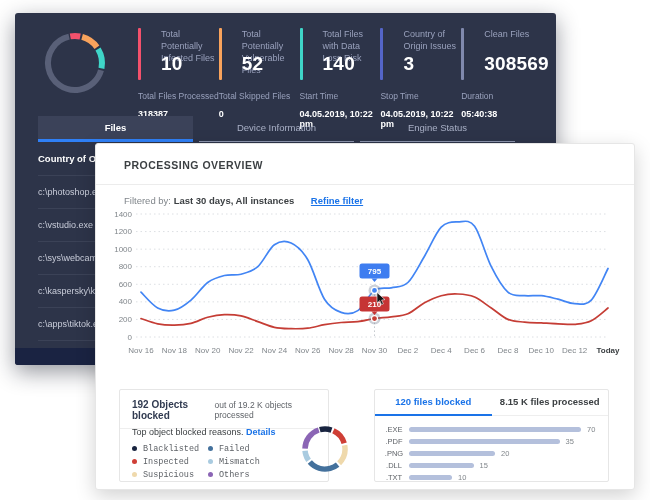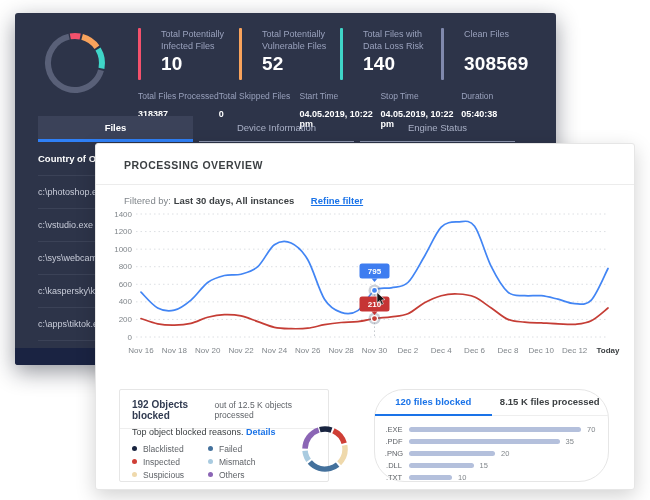--- a/index.html
+++ b/index.html
@@ -42,29 +42,29 @@
   .cl-item{display:flex;align-items:center;font-size:9px;color:#5f6368;}
   .cl-dash{width:9px;height:2.5px;border-radius:1px;margin-right:5px;}
   #main-chart{position:absolute;left:0;top:58px;}
   .ax{font-size:8px;fill:#80868b;font-family:"Liberation Sans",sans-serif;}
   .axb{font-weight:700;fill:#3c4043;}
   .tip{font-size:8px;font-weight:700;fill:#ffffff;font-family:"Liberation Sans",sans-serif;}
   
   .mini-card{position:absolute;top:245px;height:93px;border:1px solid #e6e6e6;border-radius:2px;
     background:#fff;box-sizing:border-box;}
   .card-blocked{left:23px;width:210px;}
-  .card-files{left:278px;width:235px;border-radius:30px;}
+  .card-files{left:278px;width:235px;}
   .cb-head{display:flex;justify-content:space-between;align-items:baseline;
     padding:9px 12px 7px 12px;border-bottom:1px solid #eeeeee;}
   .cb-title{font-size:10px;font-weight:700;color:#303a50;}
   .cb-sub{font-size:8.5px;color:#5f6368;}
   .cb-reasons{position:absolute;left:12px;top:37px;font-size:9px;color:#3c4043;}
   .details-link{color:#1a73e8;font-weight:700;text-decoration:none;cursor:pointer;}
   .reason-grid{position:absolute;left:12px;top:52px;display:grid;
-    grid-template-rows:repeat(3,13px);grid-auto-flow:column;grid-auto-columns:76px;align-items:center;}
+    grid-template-rows:repeat(3,13px);grid-auto-flow:column;grid-auto-columns:76px;align-items:center;font-family:Liberation Mono, monospace;}
   .rg-item{display:flex;align-items:center;font-size:8.5px;color:#5f6368;}
   .rg-dot{width:5px;height:5px;border-radius:50%;margin-right:6px;flex:none;}
   .mini-donut{position:absolute;left:182px;top:36px;}
   .cf-tabs{display:flex;height:26px;}
   .cf-tab{flex:1;text-align:center;font-size:9.5px;line-height:24px;color:#3c4043;font-weight:700;
     border-bottom:1px solid #eeeeee;cursor:pointer;}
   .cf-tab.active{color:#1a73e8;border-bottom:2px solid #1a73e8;}
   .bars{padding-top:7px;}
   .bar-row{display:flex;align-items:center;height:12px;text-align:center;}
   .bar-label{width:22px;margin-left:8px;font-size:7.5px;color:#5f6368;flex:none;}
@@ -95,20 +95,27 @@
       <div class="stat-body">
         <div class="stat-label">Total Potentially Vulnerable Files</div>
         <div class="stat-value">52</div>
       </div>
     </div>
     <div class="stat-card">
       <div class="stat-accent" style="background: rgb(63, 213, 200);"></div>
       <div class="stat-body">
         <div class="stat-label">Total Files with Data Loss Risk</div>
         <div class="stat-value">140</div>
+      </div>
+    </div>
+    <div class="stat-card">
+      <div class="stat-accent" style="background: rgb(84, 101, 200);"></div>
+      <div class="stat-body">
+        <div class="stat-label">Country of Origin Issues</div>
+        <div class="stat-value">3</div>
       </div>
     </div>
     <div class="stat-card">
       <div class="stat-accent" style="background: rgb(128, 137, 173);"></div>
       <div class="stat-body">
         <div class="stat-label">Clean Files</div>
         <div class="stat-value">308569</div>
       </div>
     </div>
   </div>
@@ -209,21 +216,21 @@
       <text x="278.5" y="71.93571428571428" text-anchor="middle" class="tip">795</text>
       <rect x="263.5" y="94.55" width="30" height="15" rx="2.5" fill="#c63434"></rect>
       <polygon points="275.5,109.55 281.5,109.55 278.5,113.05" fill="#c63434"></polygon>
       <text x="278.5" y="105.05" text-anchor="middle" class="tip">210</text>
       <path d="M0 0 L0 10.5 L2.8 8.2 L4.6 12.2 L6.4 11.4 L4.6 7.6 L8 7.2 Z" fill="#111" stroke="#fff" stroke-width="0.6" transform="translate(281,90.43571428571428)"></path>
     </svg>
 
   <div class="mini-card card-blocked">
     <div class="cb-head">
       <span class="cb-title">192 Objects blocked</span>
-      <span class="cb-sub">out of 12.5 K objects processed</span>
+      <span class="cb-sub">out of 19.2 K objects processed</span>
     </div>
     <div class="cb-reasons">
       <span>Top object blocked reasons.</span>
       <span class="details-link">Details</span>
     </div>
     <div class="reason-grid">
       <div class="rg-item">
         <span class="rg-dot" style="background: rgb(25, 36, 64);"></span>
         <span>Blacklisted</span>
       </div>

